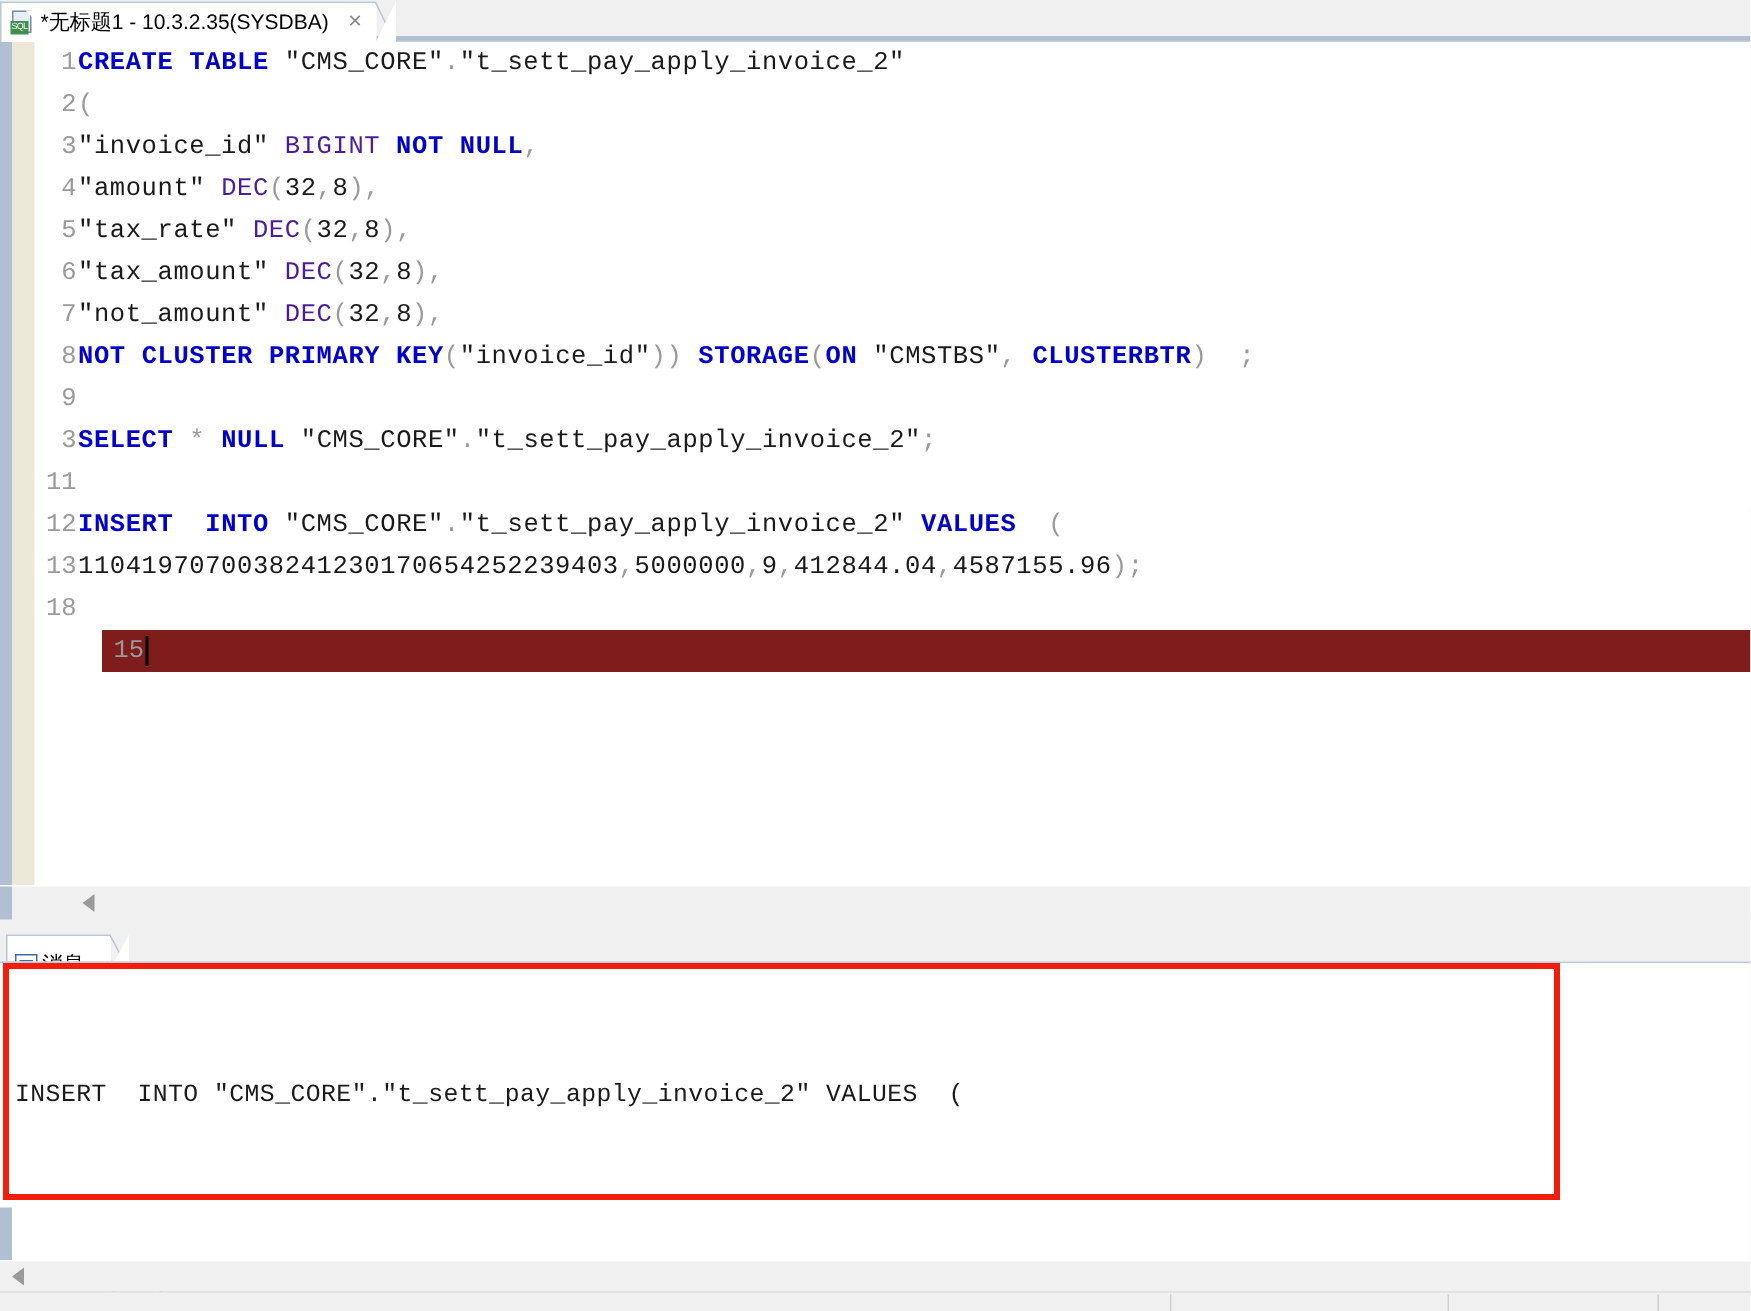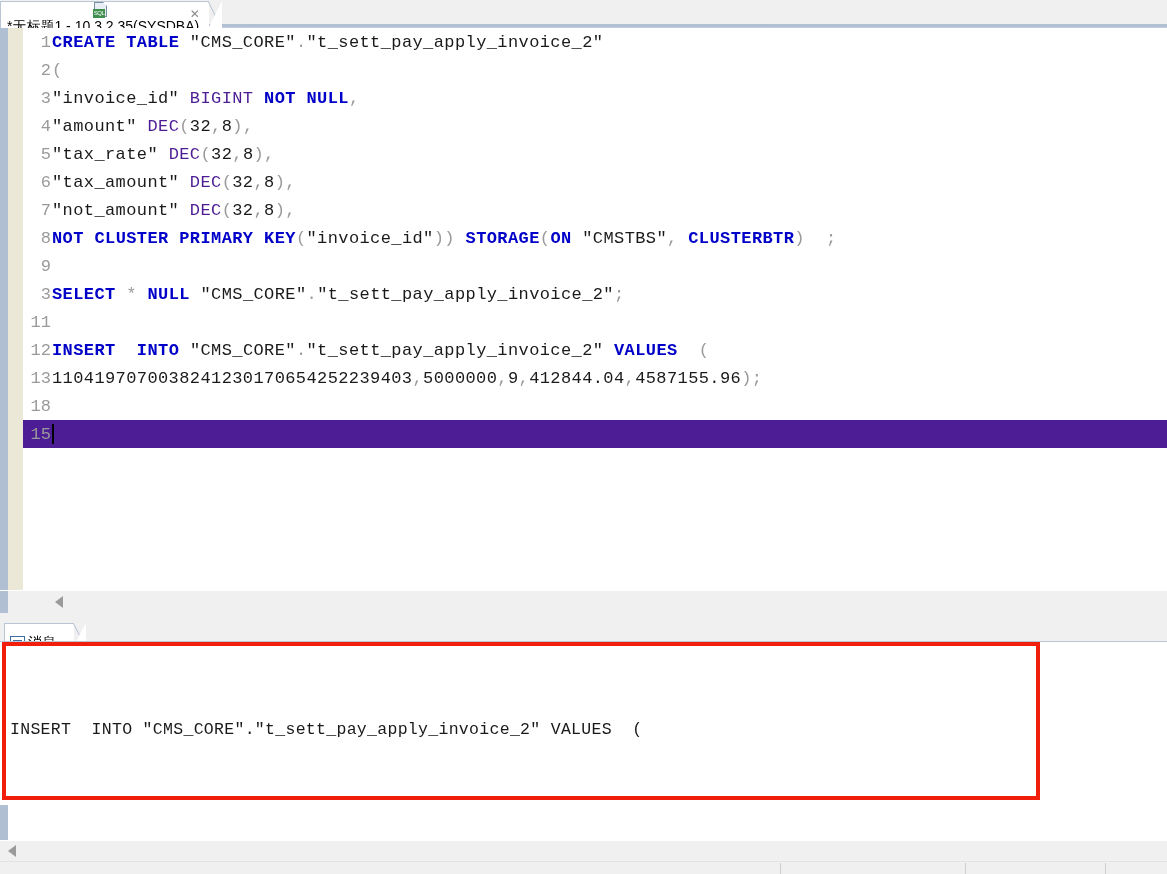--- a/index.html
+++ b/index.html
@@ -20,27 +20,26 @@
   .tabbar {
     position: absolute; left: 0; top: 0; width: 1167px; height: 28px;
     background: #f0f0f0;
   }
   .tabbar .tab-strip-bottom {
     position: absolute; left: 0; top: 24px; width: 1167px; height: 4px;
     background: linear-gradient(to bottom, #b3c3d6 0%, #aebdd0 55%, #c6d2e0 100%);
   }
   .editor-tab {
     position: absolute; left: 0; top: 1px; height: 27px;
-    padding: 0 10px 0 6px;
+    padding: 0 32px 0 6px;
     background: #ffffff;
     border-top: 1px solid #b9c6d6;
     border-left: 1px solid #b9c6d6;
     display: flex; align-items: center;
     white-space: nowrap;
-    flex-direction: column;
   }
   .editor-tab::after {
     content: "";
     position: absolute; right: -13px; top: -1px;
     width: 0; height: 0;
     border-style: solid;
     border-width: 0 0 28px 14px;
     border-color: transparent transparent #ffffff transparent;
   }
   .editor-tab .tab-skew-line {
@@ -110,21 +109,21 @@
   }
   .code-area {
     position: absolute; left: 23px; top: 0; right: 0; height: 562px;
   }
   .line {
     position: relative;
     height: 28px;
     display: flex; align-items: center;
     white-space: pre;
   }
-  .line.current { background: #4c1d95; }
+  .line.current { background: #7f1d1d; margin-left: 45px; }
   .lineno {
     width: 29px; flex: 0 0 29px;
     text-align: right;
     padding-right: 1px;
     color: #9a9a9a;
     font-family: "Liberation Mono", monospace;
     font-size: 17px;
   }
   .linetext {
     font-family: "Liberation Mono", monospace;

